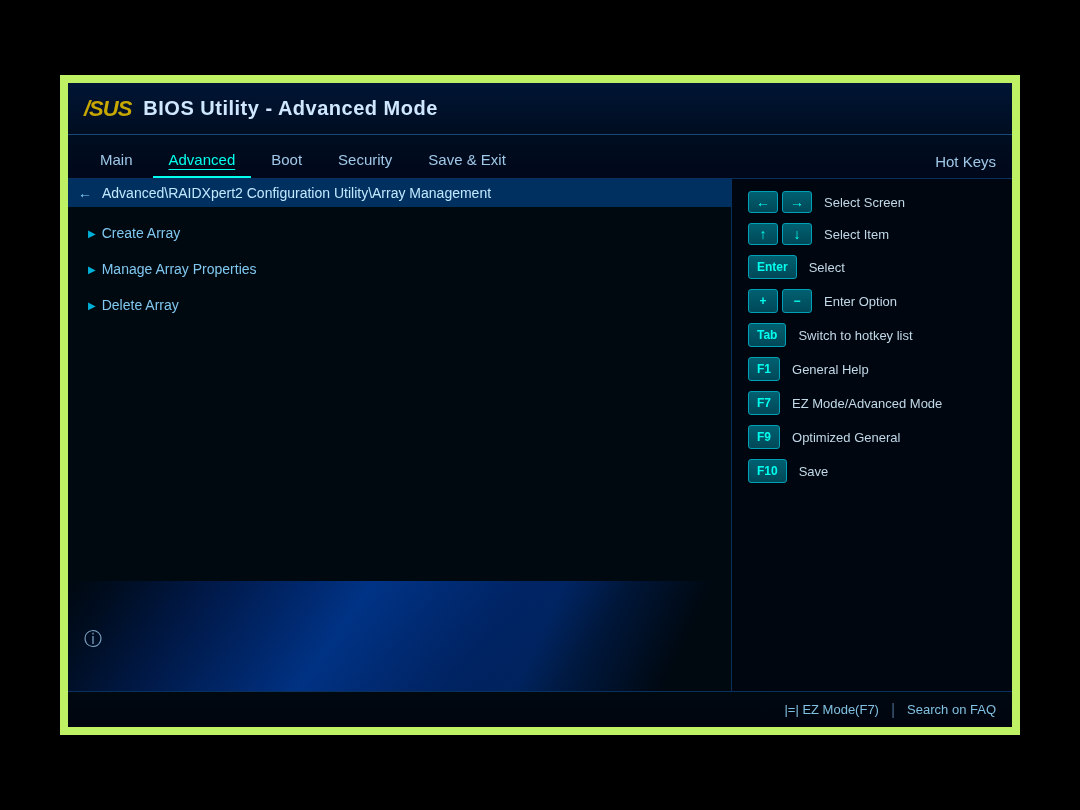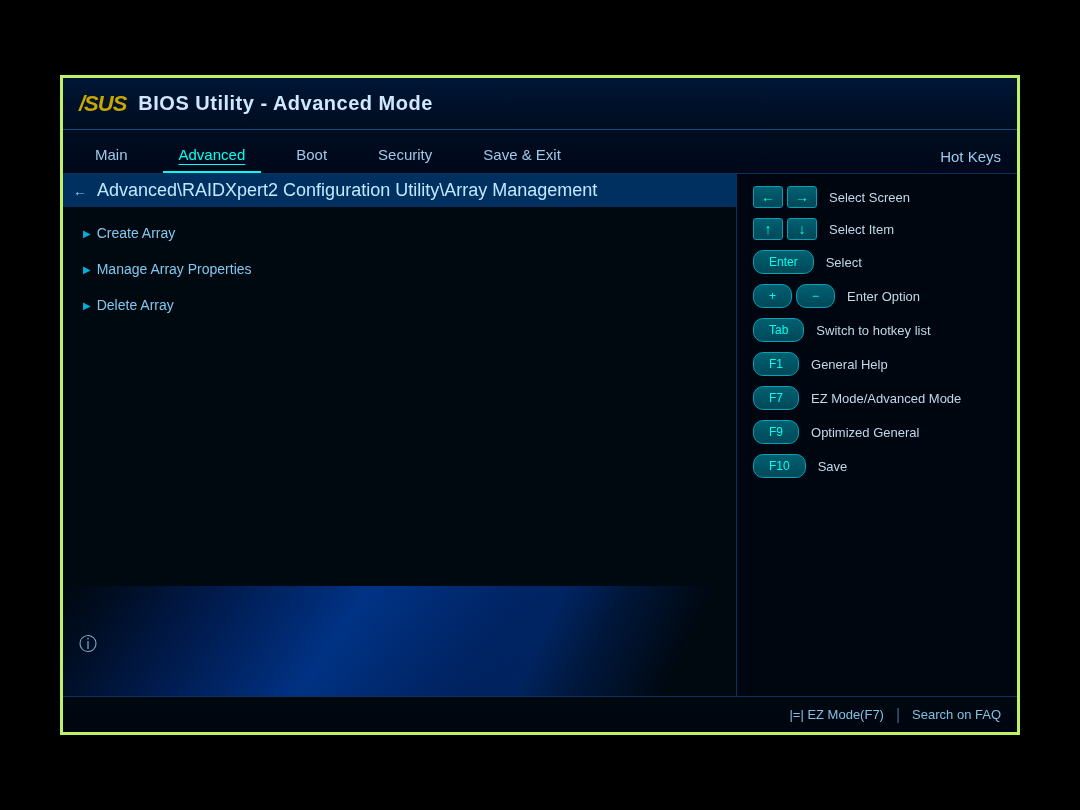--- a/index.html
+++ b/index.html
@@ -11,21 +11,21 @@
       overflow: hidden;
       display: flex;
       align-items: center;
       justify-content: center;
     }
 
     .screen-outer {
       width: 960px;
       height: 660px;
       background: #000810;
-      border: 3px solid #bef264;
+      border: 8px solid #bef264;
       position: relative;
       overflow: hidden;
     }
 
     
     .header {
       position: relative;
       z-index: 10;
       display: flex;
       align-items: center;
@@ -55,21 +55,20 @@
     
     .nav-bar {
       position: relative;
       z-index: 10;
       display: flex;
       align-items: flex-end;
       background: linear-gradient(180deg, #000d20 0%, #00081a 100%);
       padding: 0 16px;
       height: 44px;
       border-bottom: 1px solid #0a3060;
-      gap: 15px;
     }
 
     .nav-tab {
       color: #a0c8e8;
       font-size: 15px;
       padding: 8px 16px;
       cursor: pointer;
       border-bottom: 2px solid transparent;
       margin-right: 4px;
     }
@@ -115,21 +114,21 @@
     }
 
     .back-arrow {
       color: #80d0ff;
       font-size: 14px;
       margin-right: 4px;
     }
 
     .breadcrumb-text {
       color: #c0e8ff;
-      font-size: 18px;
+      font-size: 14px;
     }
 
     .menu-items {
       padding: 8px 0;
       flex: 1;
     }
 
     .menu-item {
       display: flex;
       align-items: center;
@@ -175,25 +174,25 @@
     .hotkey-keys {
       display: flex;
       gap: 4px;
     }
 
     .key-btn {
       background: linear-gradient(180deg, #006070 0%, #004858 100%);
       border: 1px solid #00a0b8;
       color: #00ffee;
       font-size: 12px;
-      font-weight: normal;
-      padding: 4px 15px;
+      font-weight: bold;
+      padding: 4px 8px;
       min-width: 30px;
       text-align: center;
-      border-radius: 10px;
+      border-radius: 3px;
     }
 
     .key-arrow {
       background: linear-gradient(180deg, #006070 0%, #004858 100%);
       border: 1px solid #00a0b8;
       color: #00ffee;
       font-size: 14px;
       padding: 2px 7px;
       min-width: 30px;
       text-align: center;

